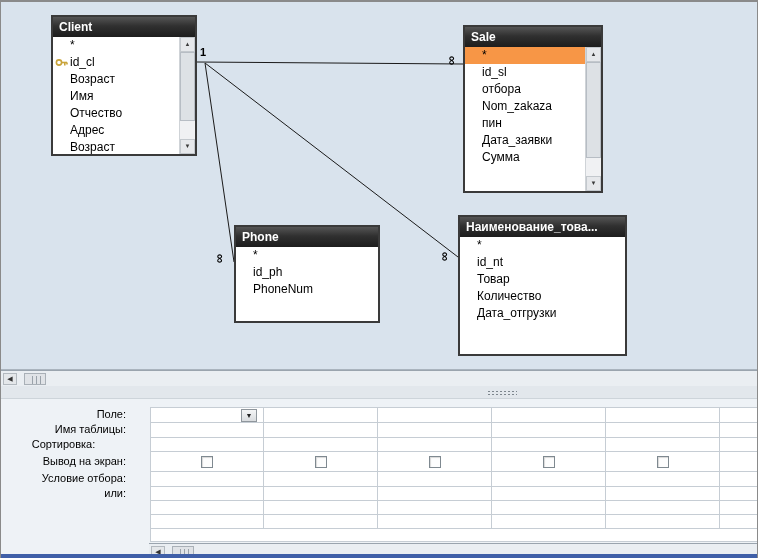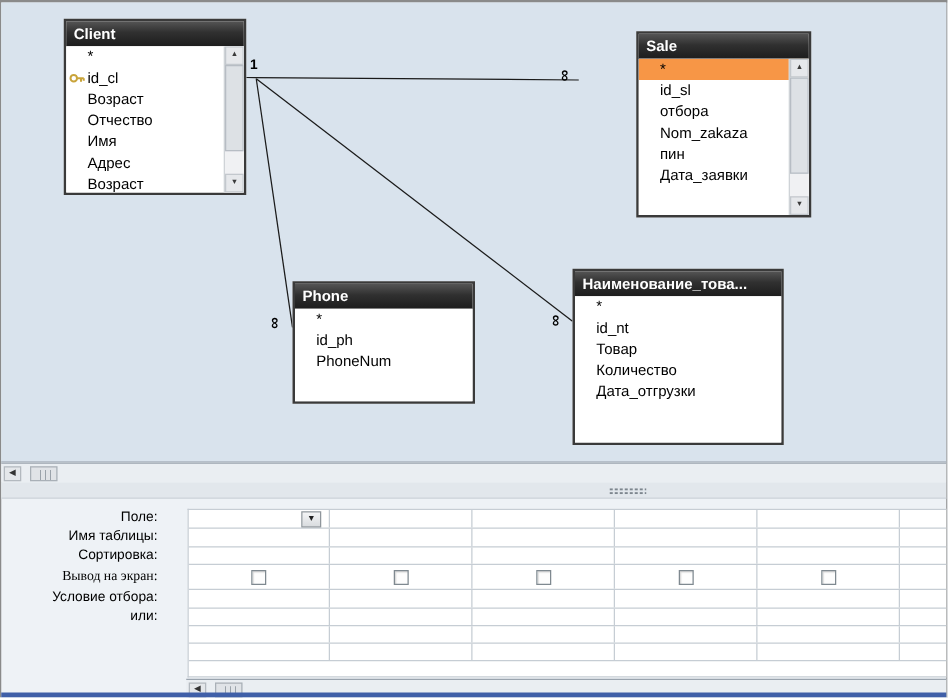--- a/index.html
+++ b/index.html
@@ -55,21 +55,21 @@
   .grid-labels { position: absolute; left: 0; top: 405px; width: 130px; }
   .glabel { font-size: 11px; color: #000; text-align: right; padding-right: 5px; white-space: nowrap; }
 
   .grid-table { position: absolute; left: 149px; top: 405px; width: 607px; height: 135px;
                 background: #fff; border-top: 1px solid #c6cdd4; border-left: 1px solid #c6cdd4;
                 border-bottom: 1px solid #c6cdd4; }
   .grow { display: flex; border-bottom: 1px solid #c6cdd4; }
   .gcell { border-right: 1px solid #c6cdd4; height: 100%; display: flex;
            align-items: center; justify-content: center; }
   .gcell.c1 { width: 113px; } .gcell.cm { width: 114px; } .gcell.clast { flex: 1; border-right: none; }
-  .h15 { height: 15px; } .h14 { height: 14px; } .h20 { height: 20px; font-family: Liberation Serif, serif; }
+  .h15 { height: 15px; } .h14 { height: 14px; } .h20 { height: 20px; }
 
   .dd { margin-left: auto; margin-right: 6px; width: 16px; height: 13px;
         background: linear-gradient(#f4f5f6, #d9dcdf); border: 1px solid #8f969c;
         font-size: 7px; line-height: 11px; text-align: center; color: #222; padding: 0; }
   .cell-left { justify-content: flex-start; }
   .cb { width: 12px; height: 12px; background: #fdfdfd; border: 1px solid #7f8990;
         box-shadow: inset 1px 1px 1px rgba(0,0,0,.15); }
 
   .bottom-edge { position: absolute; left: 0; top: 552px; width: 756px; height: 4px; background: #3f5fa8; }
 </style>
@@ -102,43 +102,44 @@
             <svg width="13" height="13" viewBox="0 0 13 13">
               <circle cx="4" cy="6.5" r="2.6" fill="none" stroke="#C9A43B" stroke-width="1.6"></circle>
               <line x1="6.6" y1="6.5" x2="12" y2="6.5" stroke="#C9A43B" stroke-width="1.6"></line>
               <line x1="9.8" y1="6.5" x2="9.8" y2="9.4" stroke="#C9A43B" stroke-width="1.6"></line>
               <line x1="12" y1="6.5" x2="12" y2="8.5" stroke="#C9A43B" stroke-width="1.6"></line>
             </svg>
           </span>
           <span>id_cl</span>
         </div>
         <div class="frow"><span>Возраст</span></div>
+        <div class="frow"><span>Имя</span></div>
         <div class="frow"><span>Отчество</span></div>
-        <div class="frow"><span>Имя</span></div>
         <div class="frow"><span>Адрес</span></div>
         <div class="frow"><span>Возраст</span></div>
         <div class="vscroll">
           <div class="vs-btn">▲</div>
           <div class="vs-thumb"></div>
           <div class="vs-btn down">▼</div>
         </div>
       </div>
     </div>
 
-    <div class="twin" style="left:462px; top:23px; width:140px; height:149px;margin-left:46px;">
+    <div class="twin" style="left:462px; top:23px; width:140px; height:168px;">
       <div class="twin-header">
         <span>Sale</span>
       </div>
       <div class="twin-body">
         <div class="frow selected"><span>*</span></div>
         <div class="frow"><span>id_sl</span></div>
         <div class="frow"><span>отбора</span></div>
         <div class="frow"><span>Nom_zakaza</span></div>
         <div class="frow"><span>пин</span></div>
         <div class="frow"><span>Дата_заявки</span></div>
+        <div class="frow"><span>Сумма</span></div>
         <div class="vscroll">
           <div class="vs-btn">▲</div>
           <div class="vs-thumb"></div>
           <div class="vs-btn down">▼</div>
         </div>
       </div>
     </div>
 
     <div class="twin" style="left:233px; top:223px; width:146px; height:98px;">
       <div class="twin-header">
@@ -170,21 +171,21 @@
     <div class="hs-thumb" style="left:23px;"></div>
   </div>
 
   <div class="splitter">
     <span class="dots"></span>
   </div>
 
   <div class="grid-labels">
     <div class="glabel h15" style="line-height:15px;">Поле:</div>
     <div class="glabel h15" style="line-height:15px;">Имя таблицы:</div>
-    <div class="glabel h14" style="line-height:14px;">Сортировка:</div>
+    <div class="glabel h14" style="line-height:14px;text-align:center;">Сортировка:</div>
     <div class="glabel h20" style="line-height:20px;">Вывод на экран:</div>
     <div class="glabel h15" style="line-height:15px;">Условие отбора:</div>
     <div class="glabel h14" style="line-height:14px;">или:</div>
   </div>
 
   <div class="grid-table">
     <div class="grow h15">
       <div class="gcell c1 cell-left">
         <button class="dd">▼</button>
       </div>

